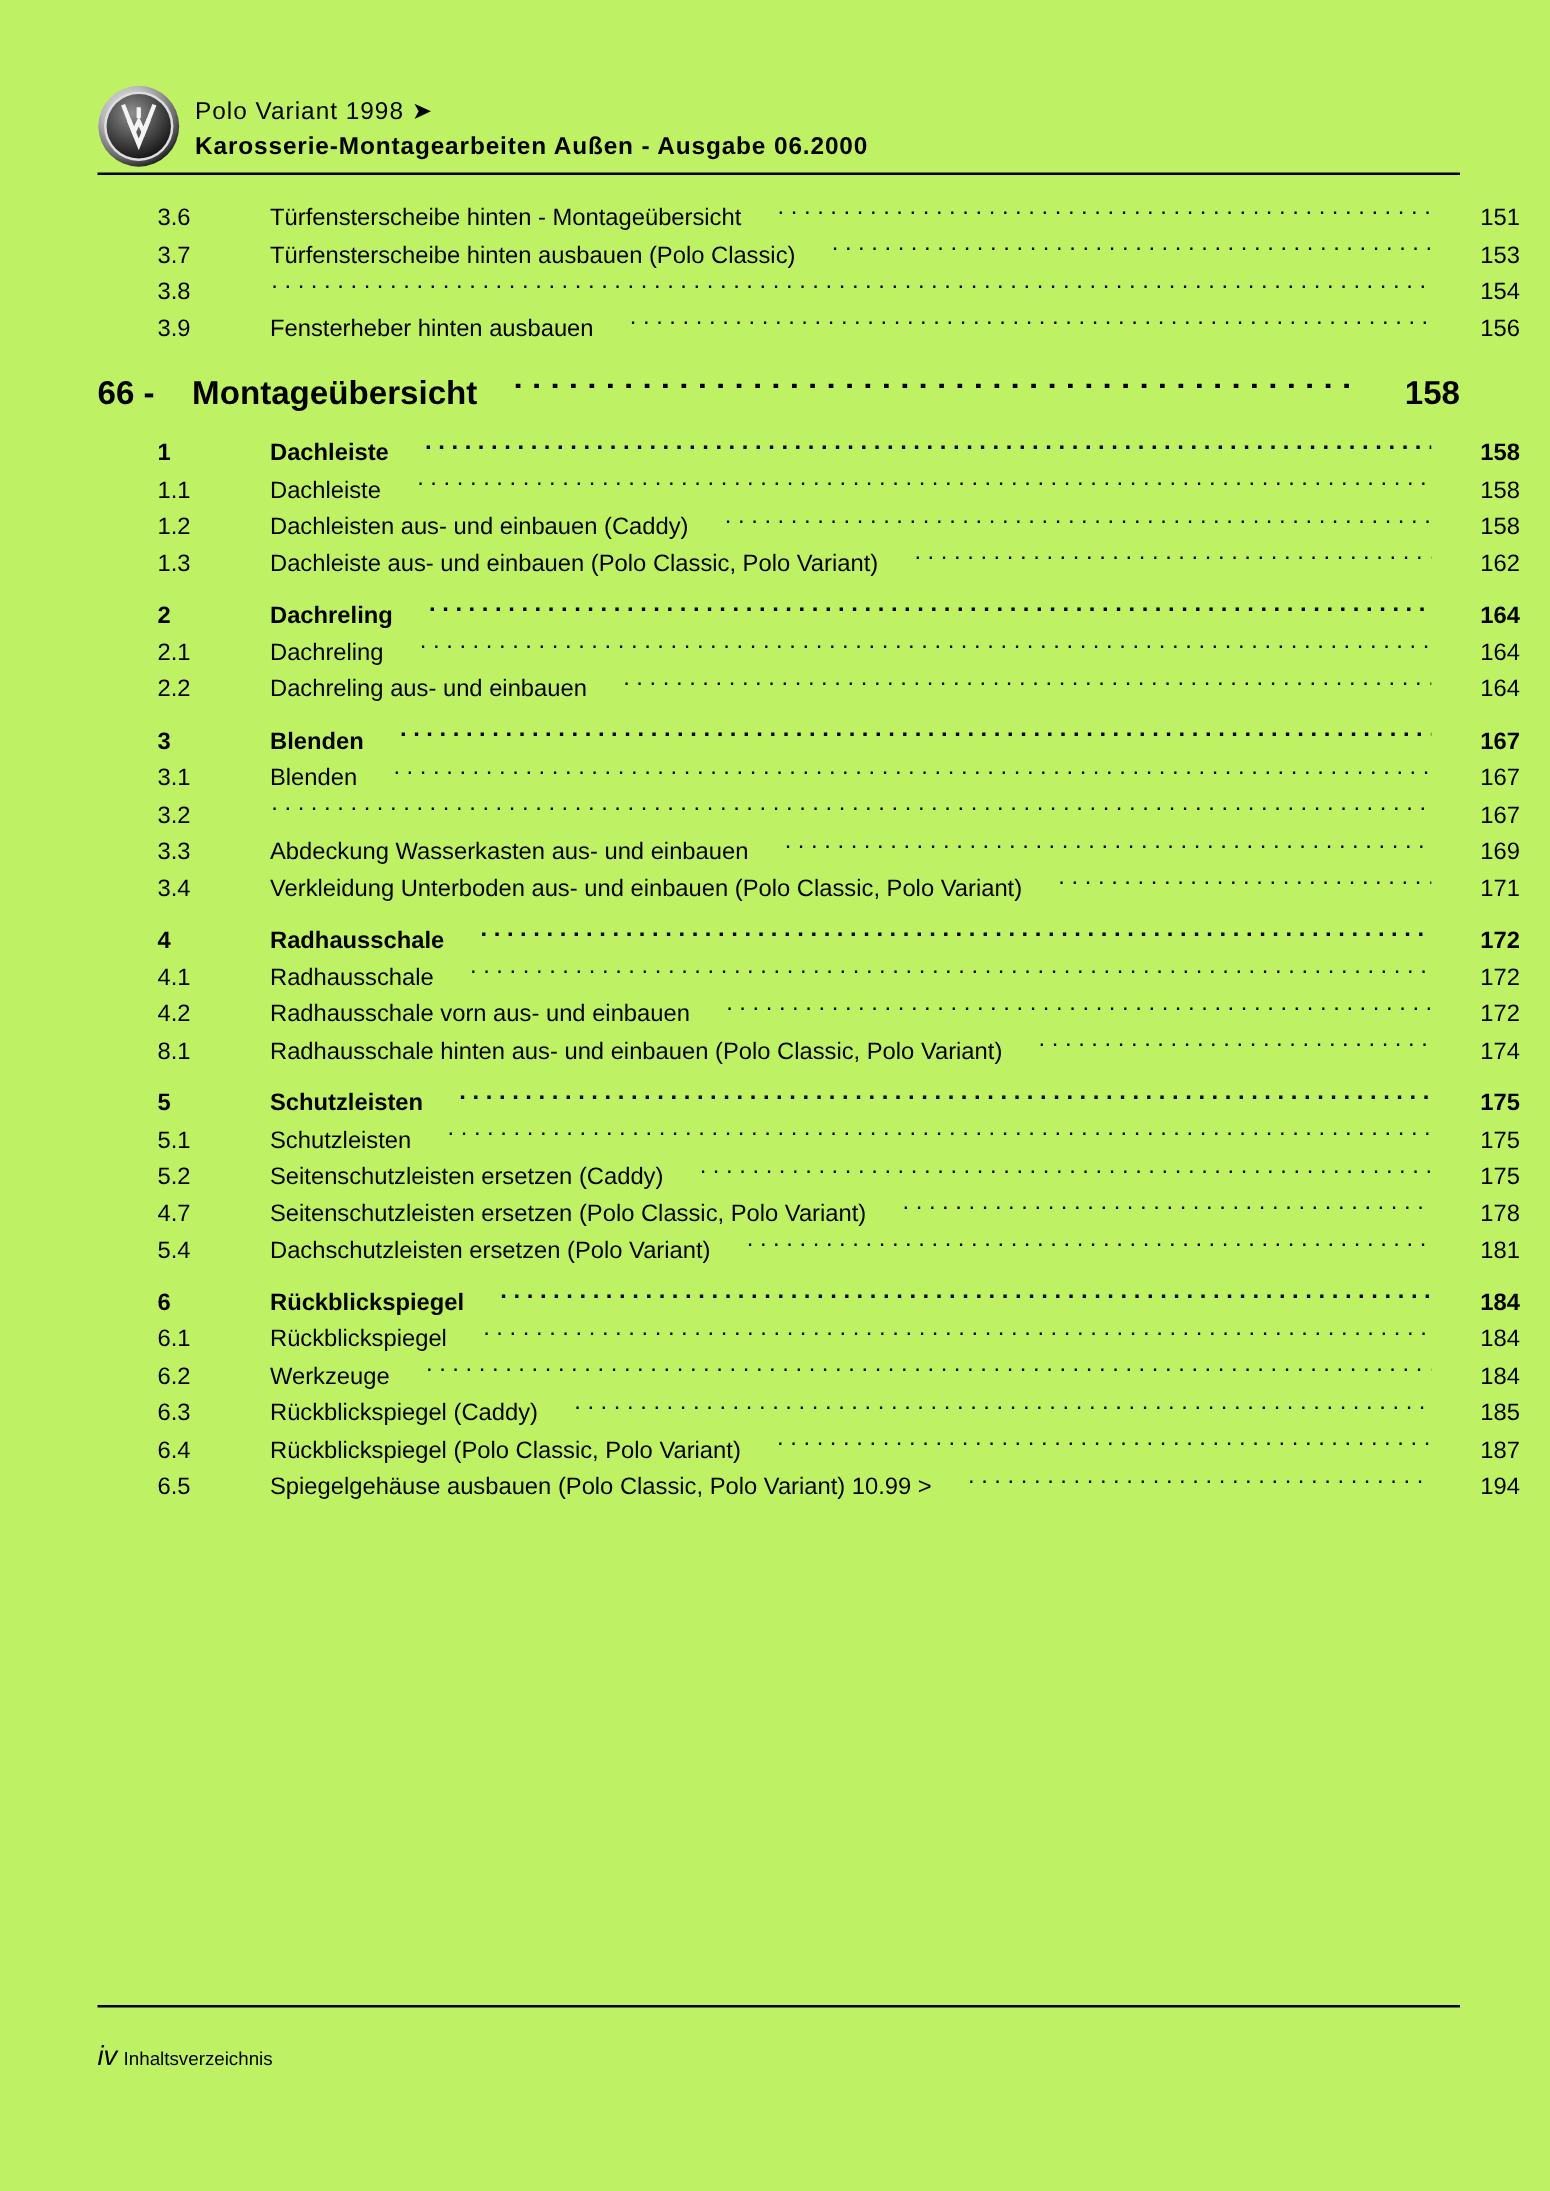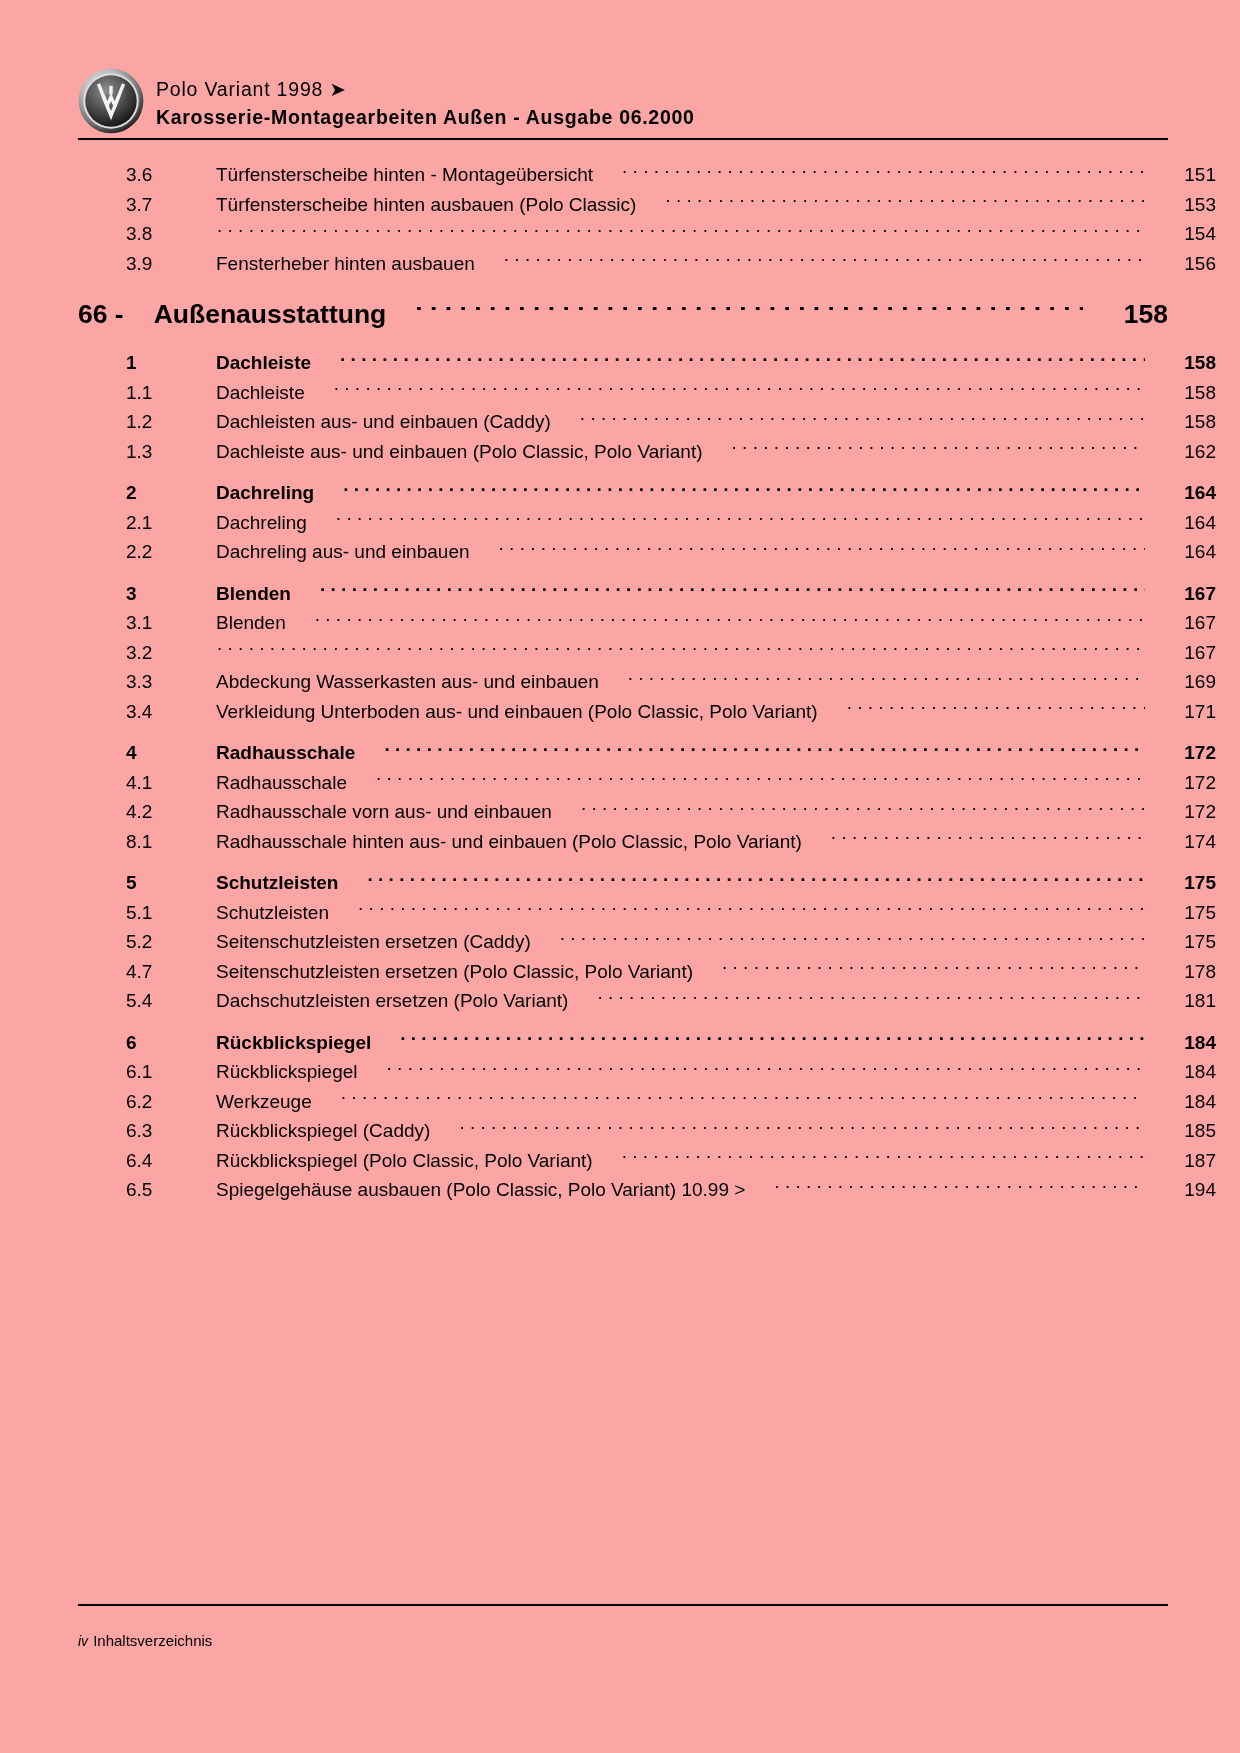--- a/index.html
+++ b/index.html
@@ -8,21 +8,21 @@
     background: #ffffff;
   }
   body {
     font-family: "Liberation Sans", sans-serif;
     color: #000000;
   }
   .page {
     position: relative;
     width: 1240px;
     height: 1753px;
-    background: #fca5a5;
+    background: #bef264;
     box-sizing: border-box;
     overflow: hidden;
   }
   .page-inner {
     position: absolute;
     left: 78px;
     top: 60px;
     width: 1090px;
   }
 
@@ -164,21 +164,21 @@
   .footer-rule {
     width: 1090px;
     height: 0;
     border-top: 2.2px solid #000;
   }
   .footer-text {
     margin-top: 26px;
     font-size: 15px;
   }
   .footer-page {
-    font-size: 14px;
+    font-size: 22px;
     font-style: italic;
     padding-right: 5px;
   }
 </style>
 </head>
 <body>
 
 <div class="page">
 
   <div class="page-inner">
@@ -236,21 +236,21 @@
           <span class="pageno">154</span>
         </div>
         <div class="toc-row lvl-2 toc-indent">
           <span class="num col-num">3.9</span>
           <span class="title">Fensterheber hinten ausbauen</span>
           <span class="leader"></span>
           <span class="pageno">156</span>
         </div>
         <div class="toc-row lvl-chapter">
           <span class="chapter-label">66 -</span>
-          <span class="title">Außenausstattung</span>
+          <span class="title">Montageübersicht</span>
           <span class="leader"></span>
           <span class="pageno">158</span>
         </div>
         <div class="toc-row lvl-1 toc-indent">
           <span class="num col-num">1</span>
           <span class="title">Dachleiste</span>
           <span class="leader"></span>
           <span class="pageno">158</span>
         </div>
         <div class="toc-row lvl-2 toc-indent">

